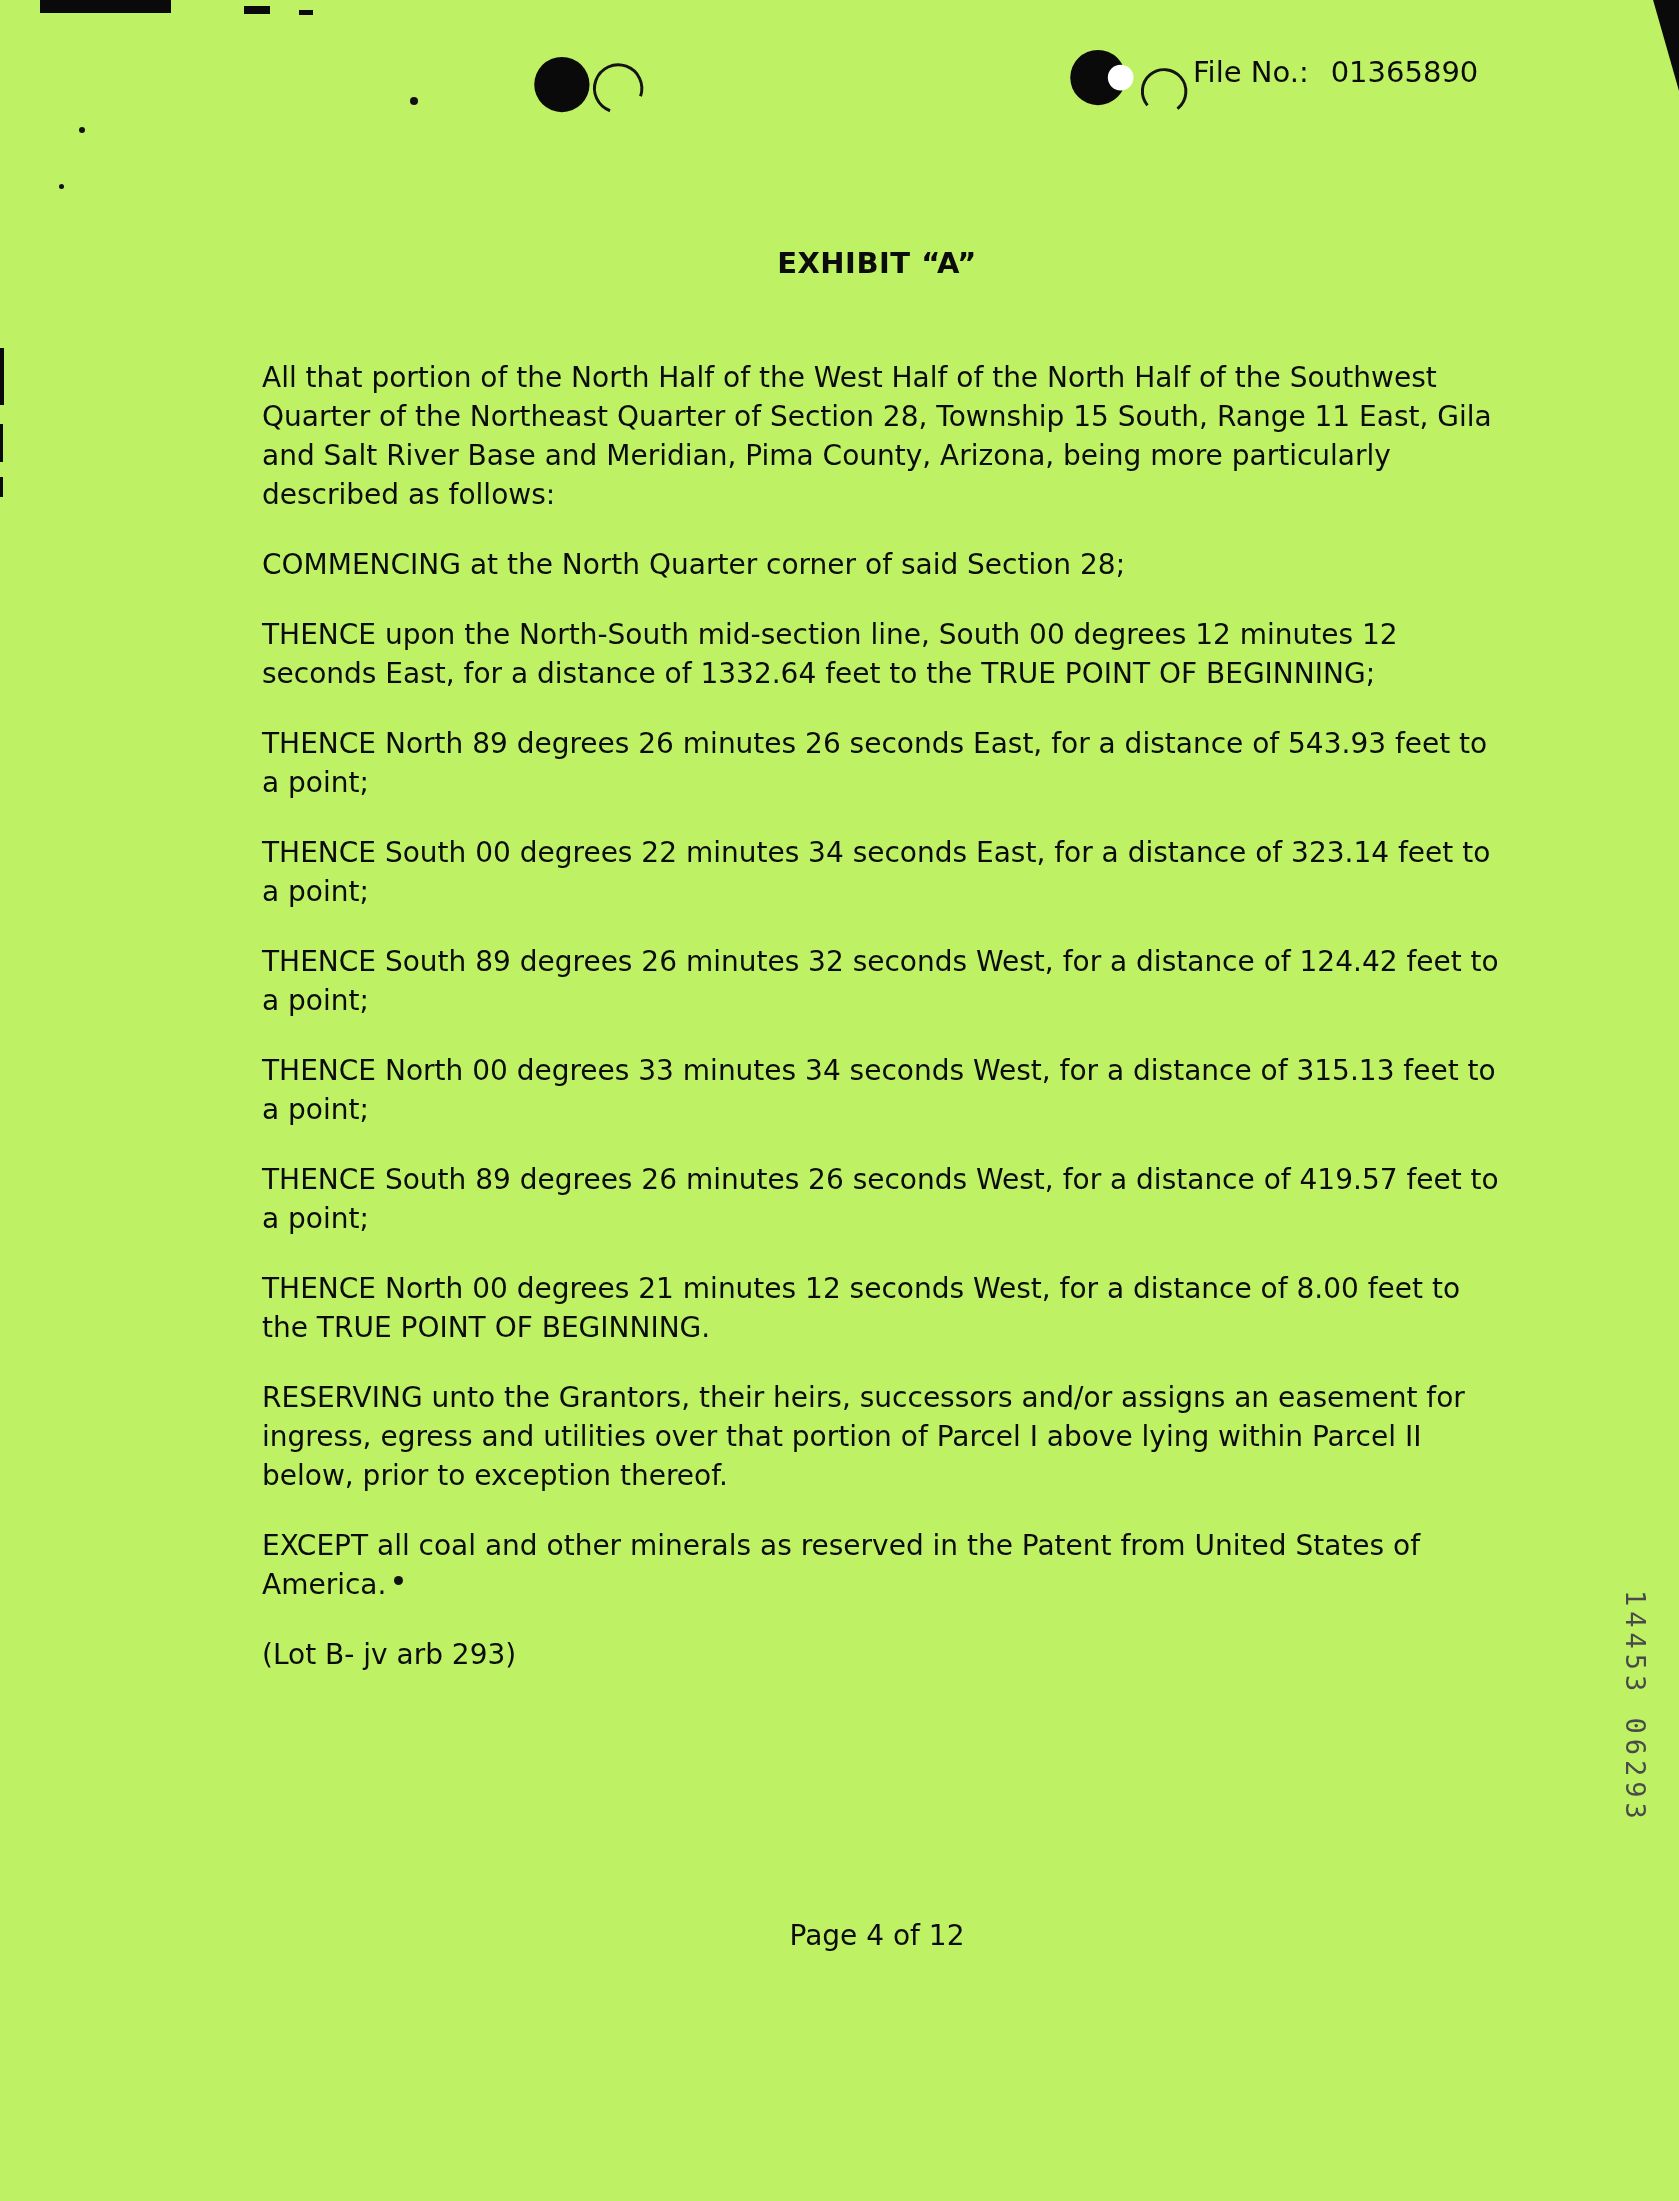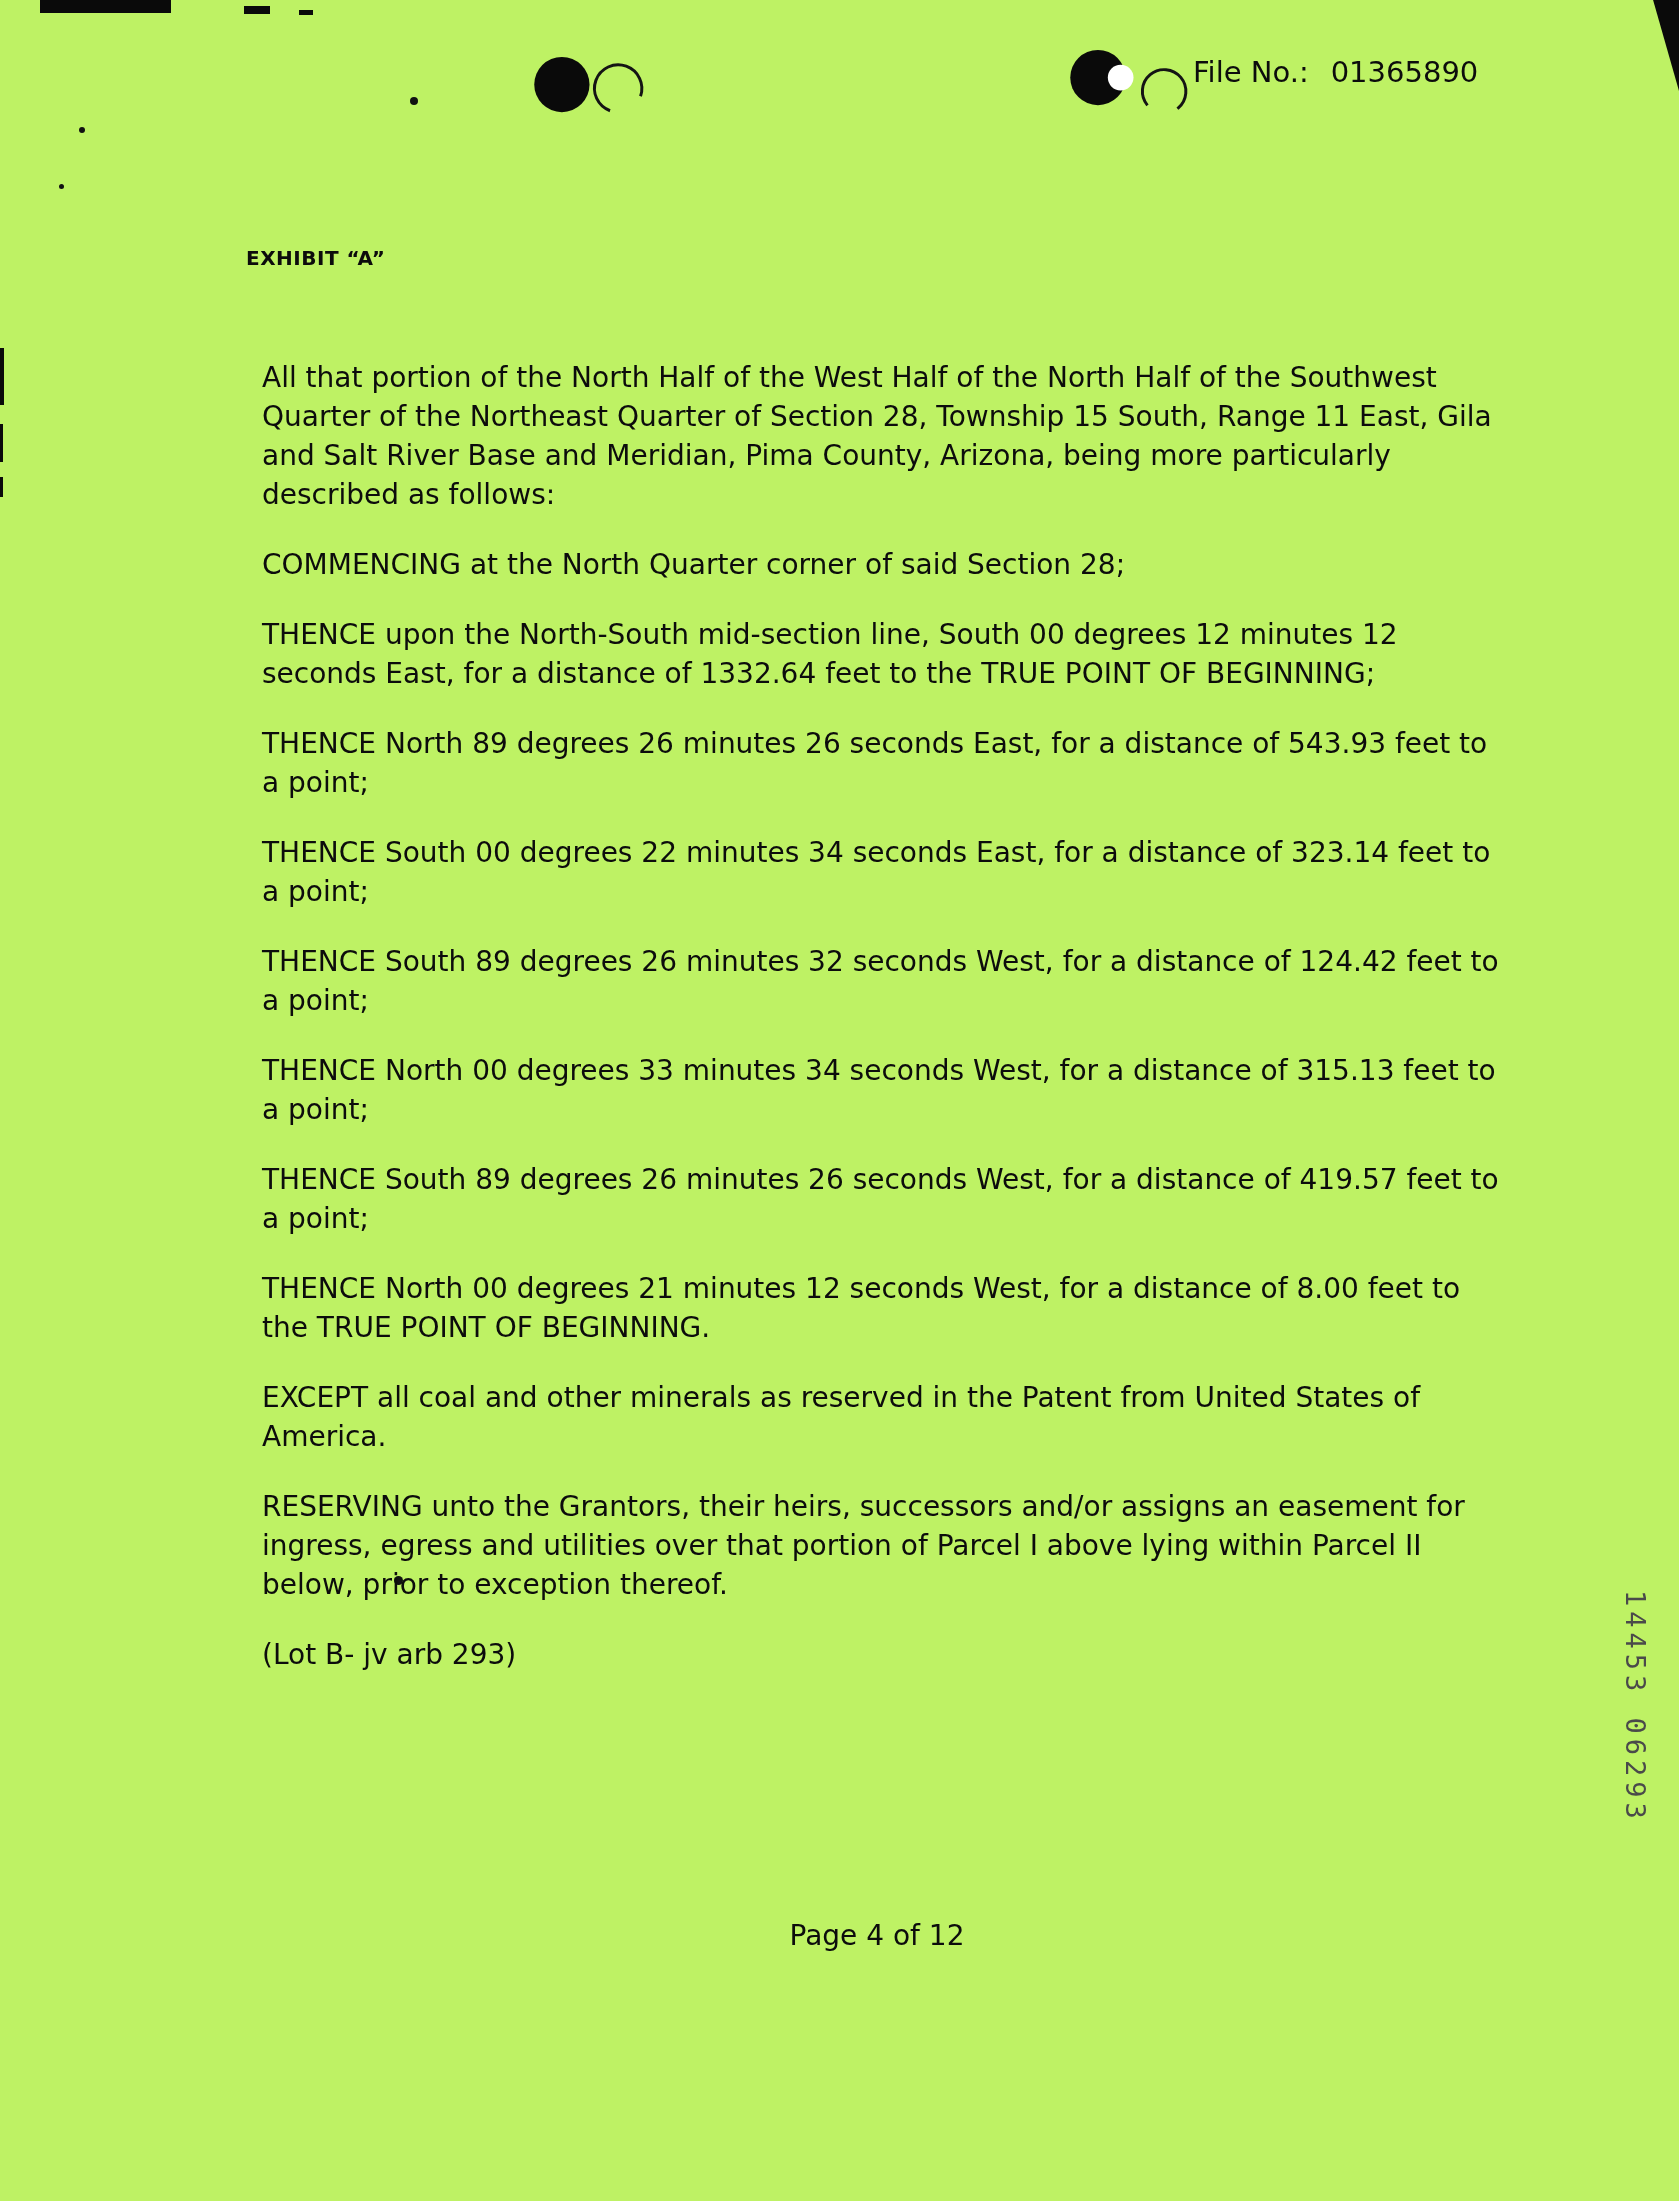--- a/index.html
+++ b/index.html
@@ -26,21 +26,22 @@
     white-space: nowrap;
   }
   .file-no .val { margin-left: 22px; }
 
   
   .doc-title {
     position: absolute;
     left: 246px;
     top: 246px;
     width: 1262px;
-    font-size: 20px;
+    text-align: center;
+    font-size: 29px;
     font-weight: bold;
     letter-spacing: 0.5px;
   }
 
   
   .body-col {
     position: absolute;
     left: 246px;
     top: 358px;
     width: 1262px;
@@ -150,22 +151,22 @@
   <div class="body-col">
     <p>All that portion of the North Half of the West Half of the North Half of the Southwest Quarter of the Northeast Quarter of Section 28, Township 15 South, Range 11 East, Gila and Salt River Base and Meridian, Pima County, Arizona, being more particularly described as follows:</p>
     <p>COMMENCING at the North Quarter corner of said Section 28;</p>
     <p>THENCE upon the North-South mid-section line, South 00 degrees 12 minutes 12 seconds East, for a distance of 1332.64 feet to the TRUE POINT OF BEGINNING;</p>
     <p>THENCE North 89 degrees 26 minutes 26 seconds East, for a distance of 543.93 feet to a point;</p>
     <p>THENCE South 00 degrees 22 minutes 34 seconds East, for a distance of 323.14 feet to a point;</p>
     <p>THENCE South 89 degrees 26 minutes 32 seconds West, for a distance of 124.42 feet to a point;</p>
     <p>THENCE North 00 degrees 33 minutes 34 seconds West, for a distance of 315.13 feet to a point;</p>
     <p>THENCE South 89 degrees 26 minutes 26 seconds West, for a distance of 419.57 feet to a point;</p>
     <p>THENCE North 00 degrees 21 minutes 12 seconds West, for a distance of 8.00 feet to the TRUE POINT OF BEGINNING.</p>
+    <p>RESERVING unto the Grantors, their heirs, successors and/or assigns an easement for ingress, egress and utilities over that portion of Parcel I above lying within Parcel II below, prior to exception thereof.</p>
     <p>EXCEPT all coal and other minerals as reserved in the Patent from United States of America.</p>
-    <p>RESERVING unto the Grantors, their heirs, successors and/or assigns an easement for ingress, egress and utilities over that portion of Parcel I above lying within Parcel II below, prior to exception thereof.</p>
     <p>(Lot B- jv arb 293)</p>
   </div>
 
   <div class="footer-page">Page 4 of 12</div>
 
   <div class="margin-code">14453 06293</div>
 
 </div>
 
 

